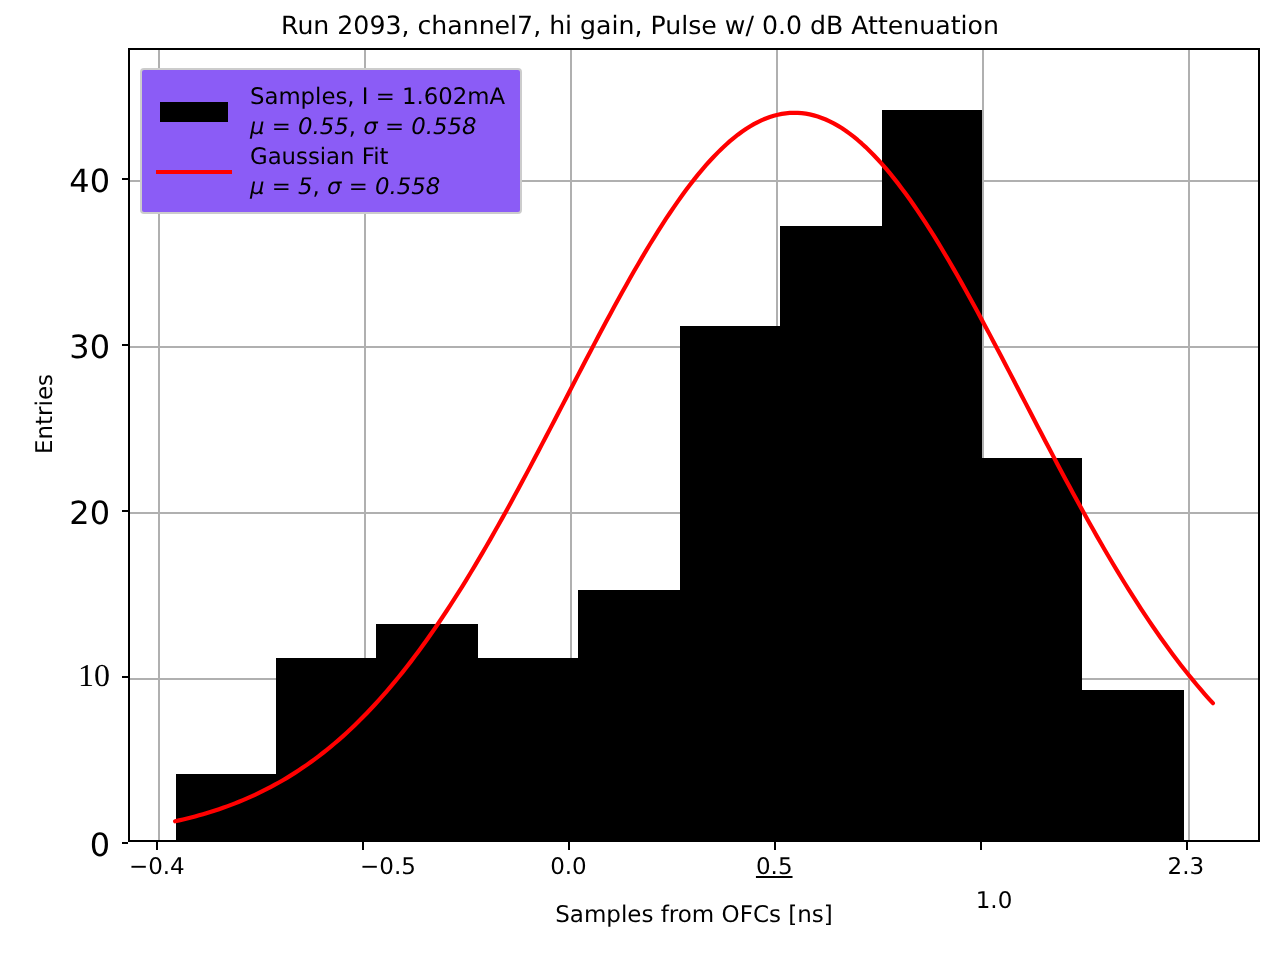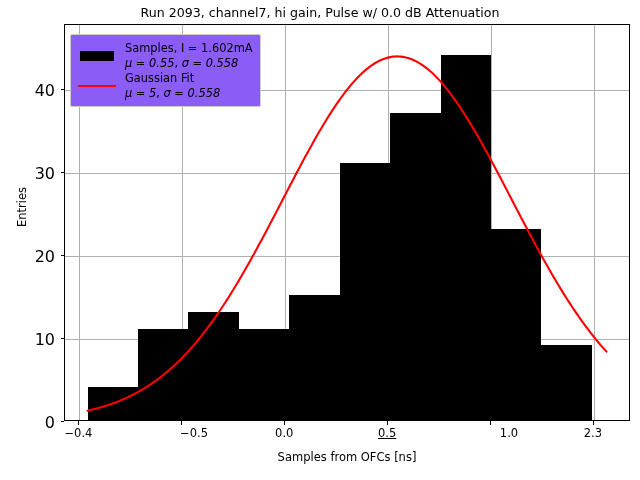--- a/index.html
+++ b/index.html
@@ -90,27 +90,27 @@
   <div id="ticks-layer">
       <div class="tick-x" style="left: 78.41px;"></div>
       <div class="tlab-x" style="left: 48.41px;">−0.4</div>
       <div class="tick-x" style="left: 181.32px;"></div>
       <div class="tlab-x" style="left: 164px;">−0.5</div>
       <div class="tick-x" style="left: 284.23px;"></div>
       <div class="tlab-x" style="left: 254.23px;">0.0</div>
       <div class="tick-x" style="left: 387.13px;"></div>
       <div class="tlab-x" style="left: 357.13px; text-decoration: underline;">0.5</div>
       <div class="tick-x" style="left: 490.04px;"></div>
-      <div class="tlab-x" style="left: 479px;">1.0</div>
+      <div class="tlab-x" style="left: 467px; margin-top: 17px;">1.0</div>
       <div class="tick-x" style="left: 592.95px;"></div>
       <div class="tlab-x" style="left: 562.95px;">2.3</div>
       <div class="tick-y" style="top: 421px;"></div>
       <div class="tlab-y" style="top: 413px;">0</div>
       <div class="tick-y" style="top: 337.95px;"></div>
-      <div class="tlab-y" style="top: 329.95px;">10</div>
+      <div class="tlab-y" style="top: 329.95px; font-family: Liberation Serif, serif;">10</div>
       <div class="tick-y" style="top: 254.89px;"></div>
       <div class="tlab-y" style="top: 246.89px;">20</div>
       <div class="tick-y" style="top: 171.84px;"></div>
       <div class="tlab-y" style="top: 163.84px;">30</div>
       <div class="tick-y" style="top: 88.78px;"></div>
       <div class="tlab-y" style="top: 80.78px;">40</div>
     </div>
 
   <div id="xlabel">Samples from OFCs [ns]</div>
   <div id="ylabel">Entries</div>

